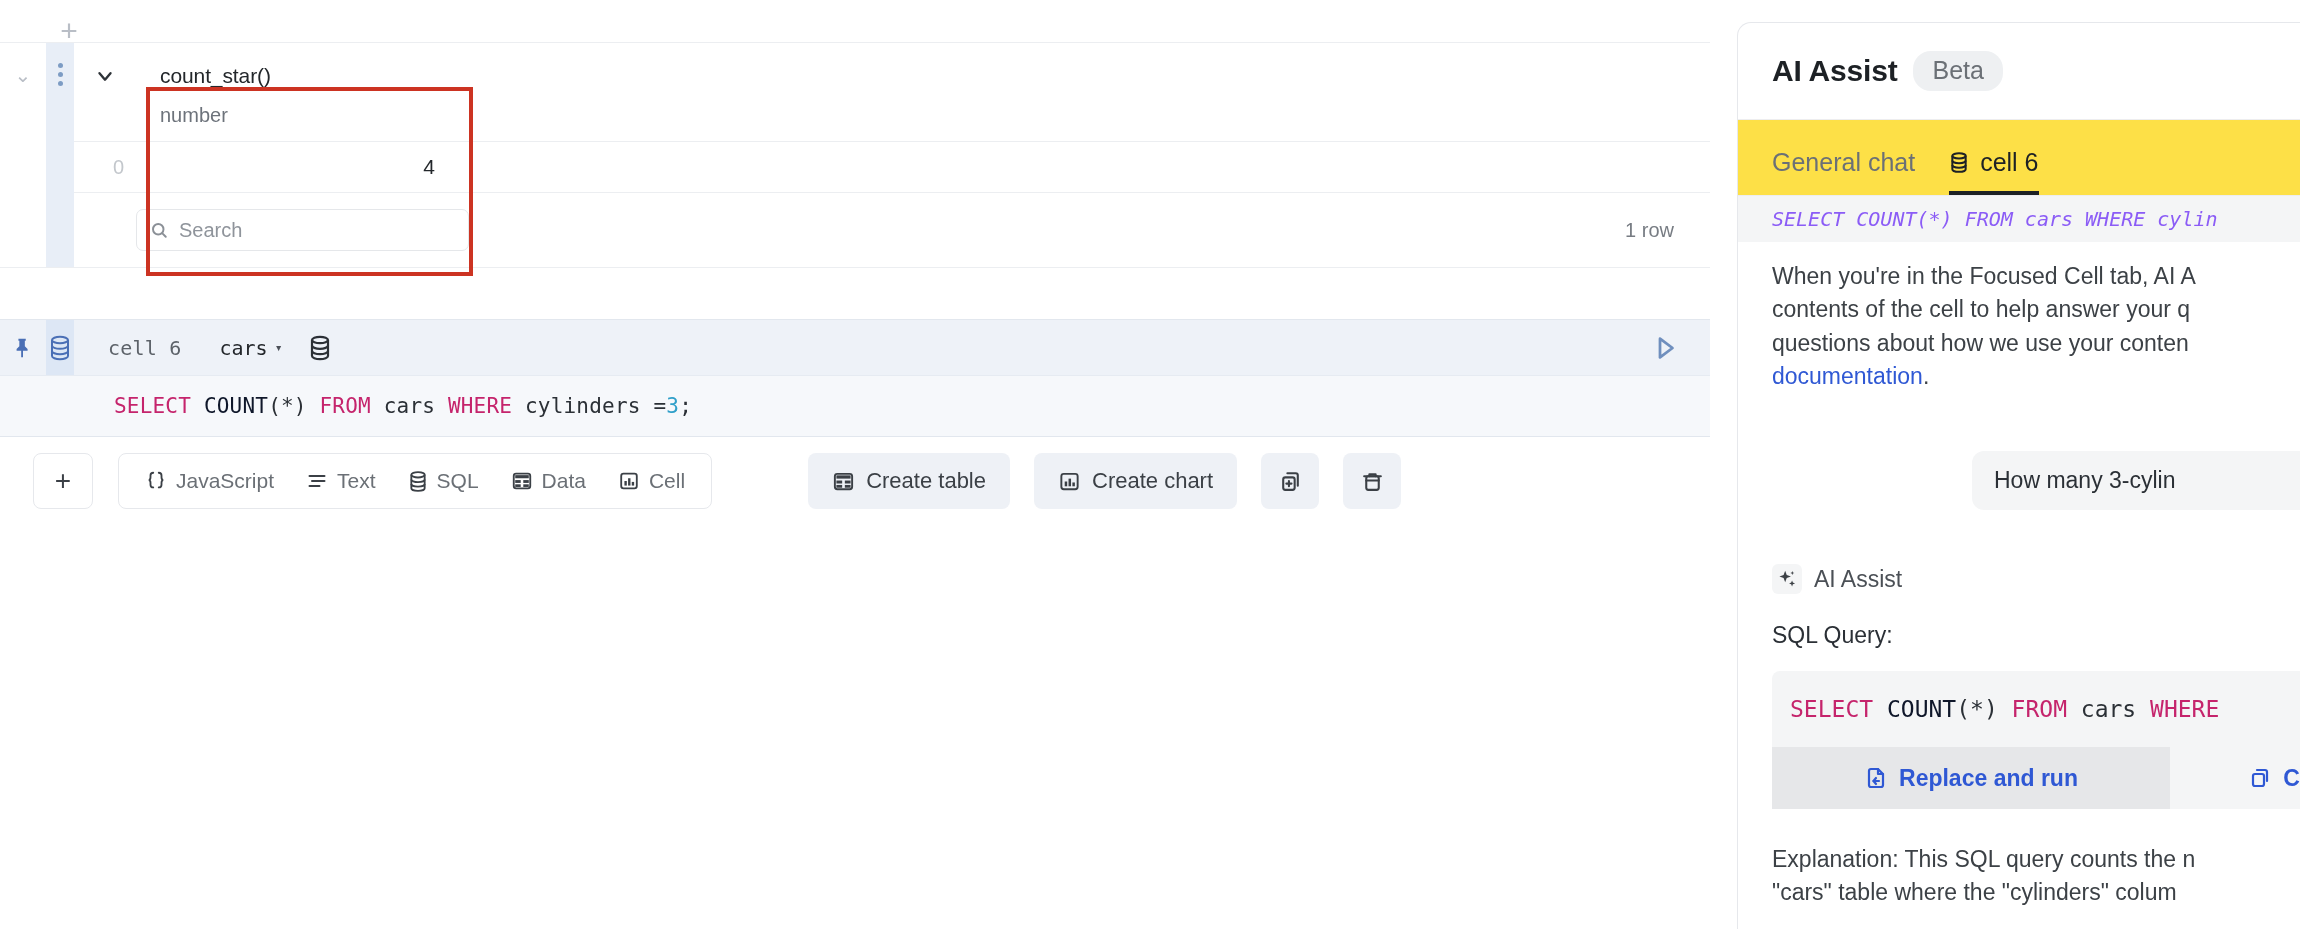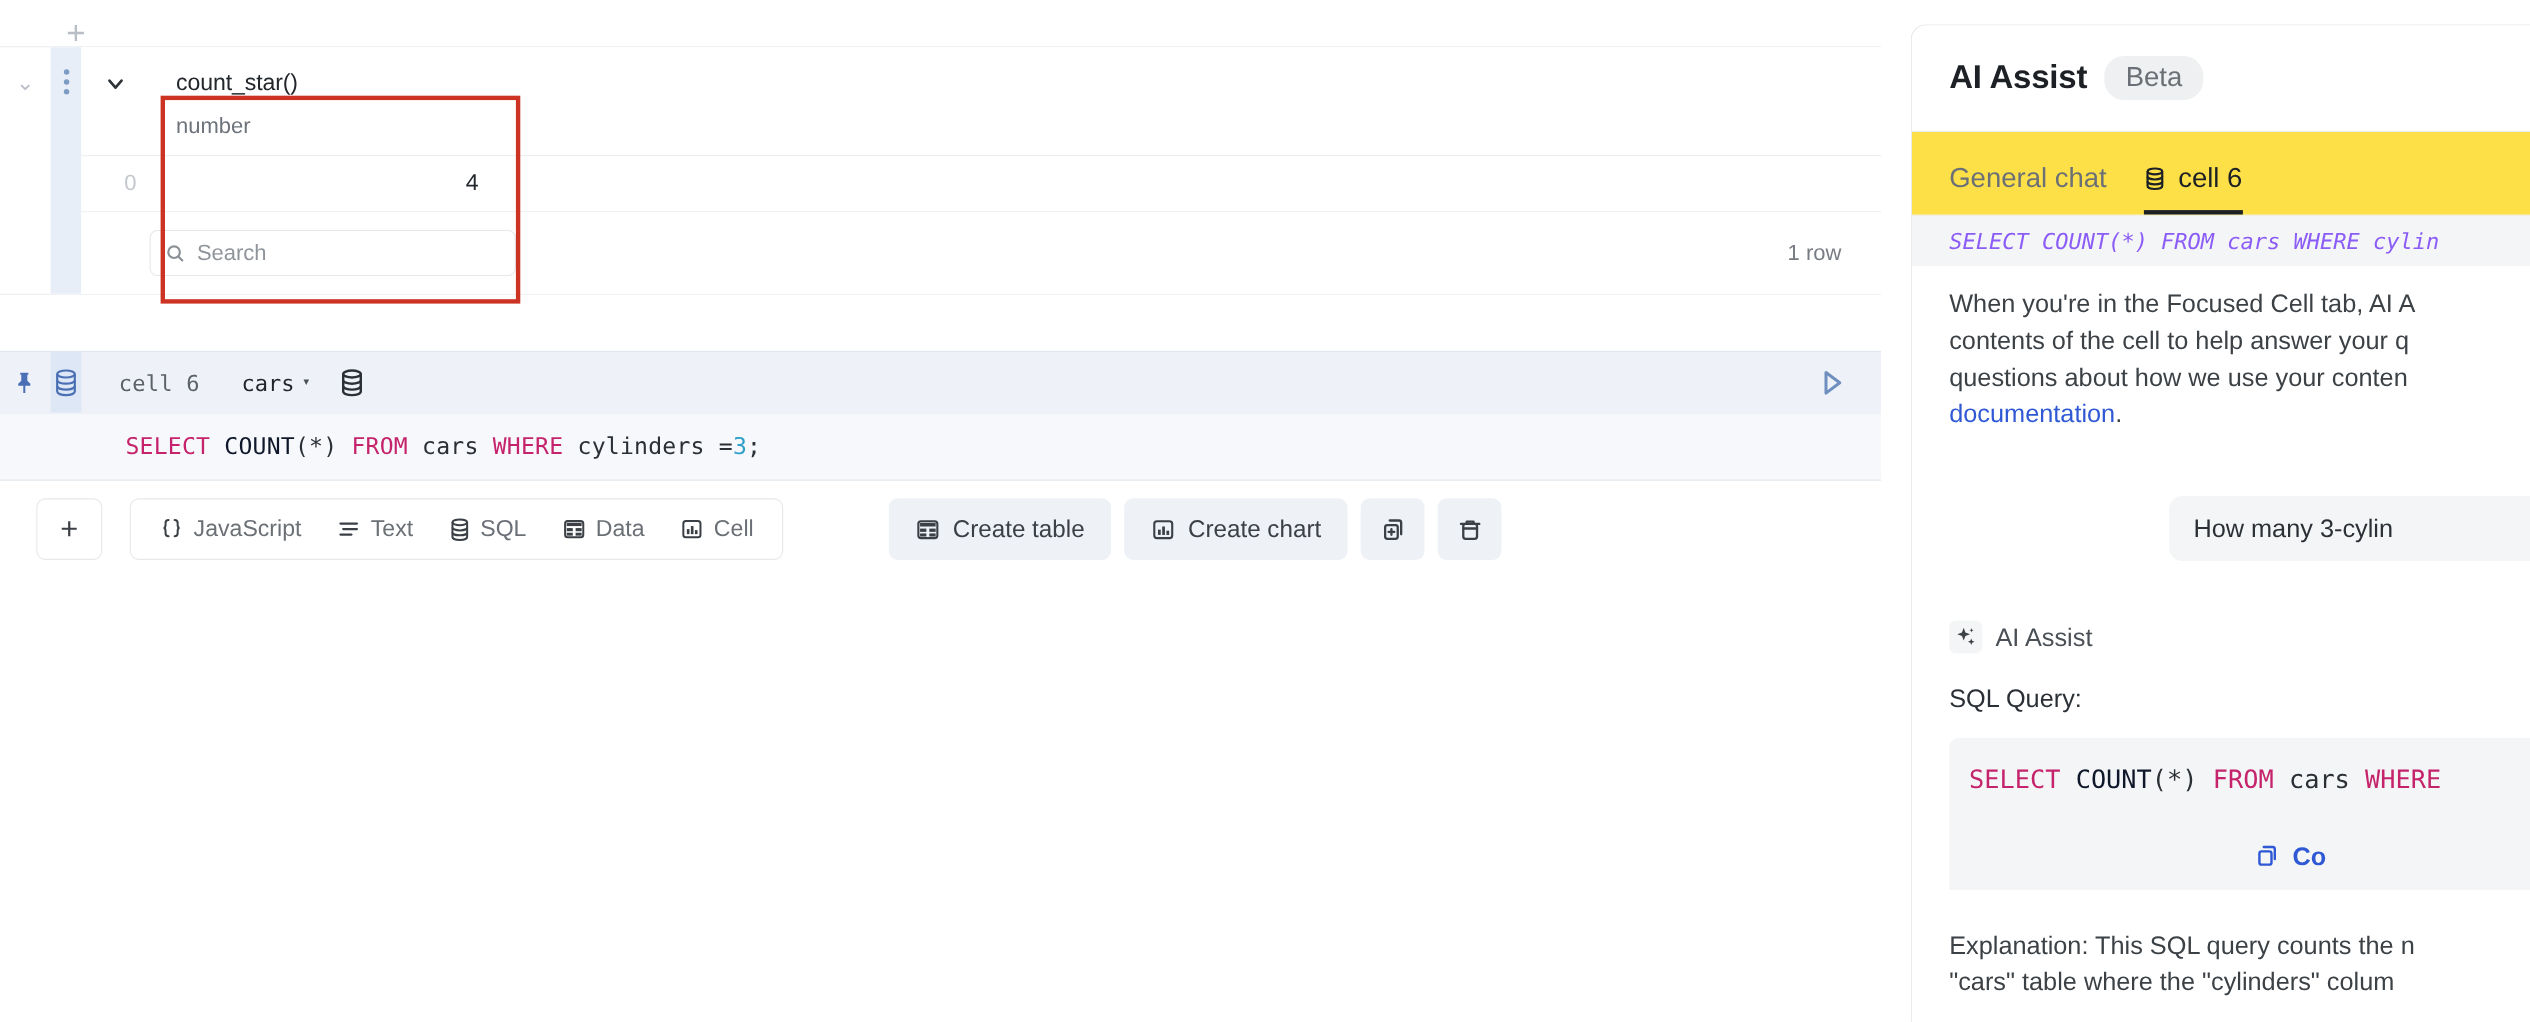--- a/index.html
+++ b/index.html
@@ -183,21 +183,21 @@
     margin-left: 25px; height: 56px;
     border:1px solid #e6e8ec; border-radius: 8px; background:#fff;
     display:flex; align-items:center; padding: 0 10px;
   }
   .tb-item {
     display:flex; align-items:center; gap:9px; padding: 0 16px; height: 44px;
     color:#6b7076; font-size: 21px; cursor:pointer; border-radius:6px;
     white-space: nowrap;
   }
   .tb-item .ic { display:flex; align-items:center; color:#3b4046; }
-  .tb-right { margin-left: 96px; display:flex; align-items:center; gap: 12px; }
+  .tb-right { margin-left: 96px; display:flex; align-items:center; gap: 24px; }
   .tb-btn {
     display:flex; align-items:center; gap:11px; height: 56px; padding: 0 24px;
     background:#eef1f6; border-radius: 8px; color:#3b4046; font-size:22px;
     cursor:pointer; white-space:nowrap; font-weight: 400;
   }
   .tb-iconbtn {
     width: 58px; height: 56px; background:#eef1f6; border-radius:8px;
     display:flex; align-items:center; justify-content:center; cursor:pointer;
     color:#3b4046;
   }
@@ -542,20 +542,31 @@
         <span class="kw">SELECT</span>
           <span class="pl">&nbsp;</span>
           <span class="fn">COUNT</span>
           <span class="pl">(*)&nbsp;</span>
           <span class="kw">FROM</span>
           <span class="pl">&nbsp;cars&nbsp;</span>
           <span class="kw">WHERE</span>
       </div>
 
       <div class="ai-codeacts">
+        <div class="ai-act primary">
+          <span>
+            <svg width="24" height="24" viewBox="0 0 24 24" fill="none" stroke="#2f58d4" stroke-width="2.2" stroke-linecap="round" stroke-linejoin="round">
+                <path d="M14 3H7a2 2 0 0 0-2 2v14a2 2 0 0 0 2 2h10a2 2 0 0 0 2-2V8z"></path>
+                <path d="M14 3v5h5"></path>
+                <path d="M15 15H9.5"></path>
+                <path d="M12 12l-2.5 3 2.5 3"></path>
+              </svg>
+          </span>
+          <span>Replace and run</span>
+        </div>
         <div class="ai-act secondary">
           <span>
             <svg width="24" height="24" viewBox="0 0 24 24" fill="none" stroke="#2f58d4" stroke-width="2.2" stroke-linecap="round" stroke-linejoin="round">
                 <path d="M9 4h8a2 2 0 0 1 2 2v9"></path>
                 <rect x="5" y="8" width="11" height="12" rx="2"></rect>
               </svg>
           </span>
           <span>Co</span>
         </div>
       </div>

